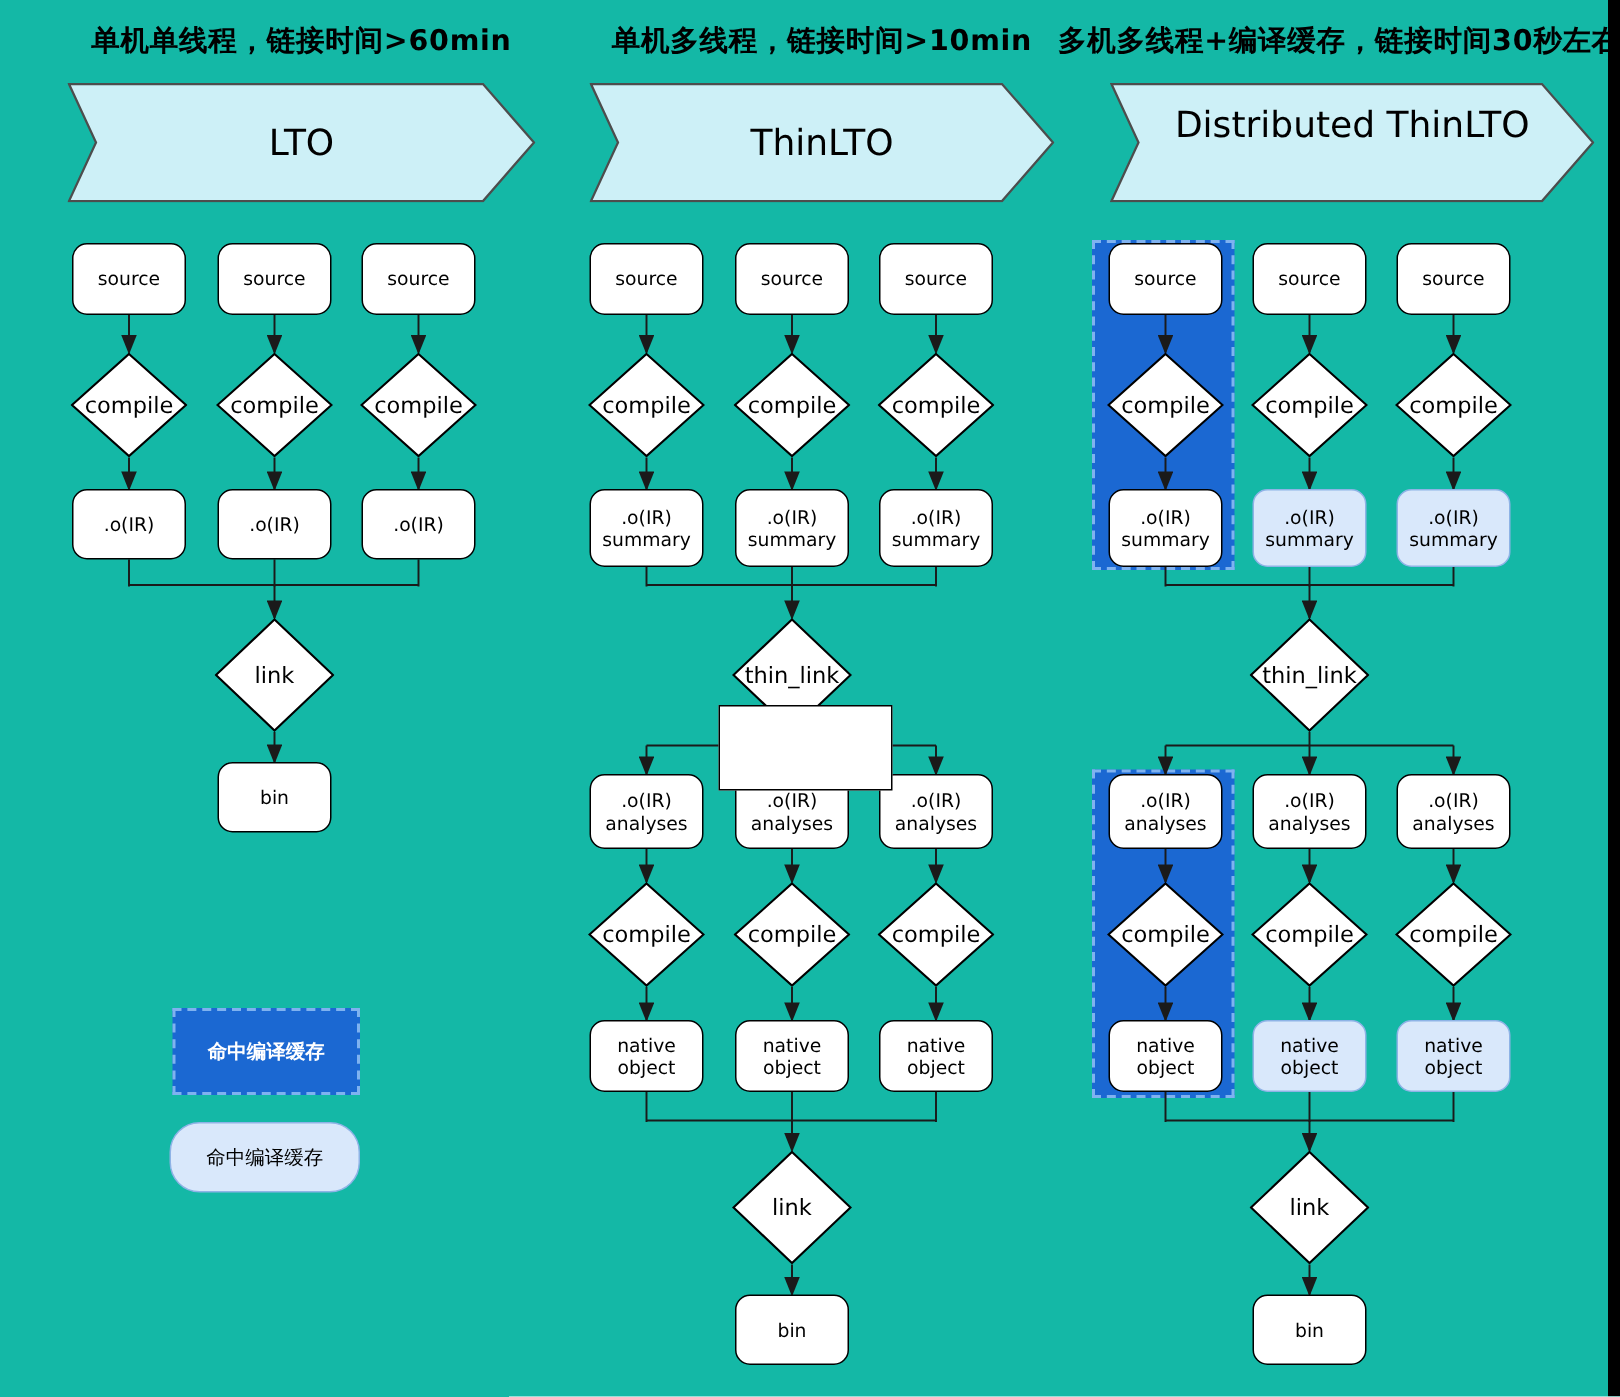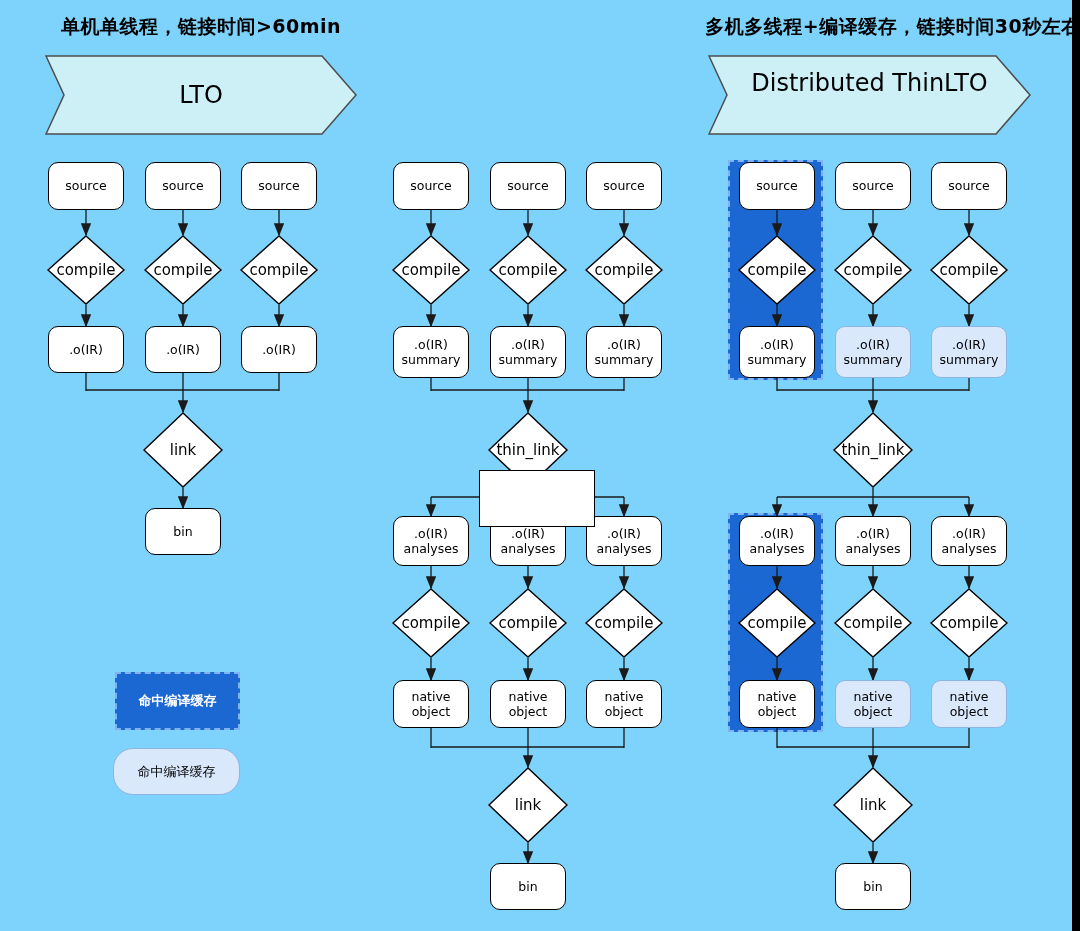--- a/index.html
+++ b/index.html
@@ -1,17 +1,17 @@
 <!DOCTYPE html>
 <html><head>
 <meta charset="utf-8">
 <style>
   html,body{margin:0;padding:0;background:#fff;}
   #canvas{
-    position:relative;width:1080px;height:931px;background:#7dd3fc;overflow:hidden;
+    position:relative;width:1080px;height:931px;background:#14b8a6;overflow:hidden;
     font-family:"DejaVu Sans","Liberation Sans",sans-serif;
   }
   .caption{
     position:absolute;top:14px;width:620px;text-align:center;
     font-size:19px;font-weight:600;color:#000;white-space:nowrap;
     letter-spacing:0.5px;z-index:3;
   }
   .banner-wrap{position:absolute;z-index:2;}
   .banner-wrap svg{position:absolute;left:0;top:0;}
   .banner-label{
@@ -62,22 +62,29 @@
 
 <div id="canvas">
   <div class="edge-strip"></div>
 <div class="caption" style="left: -109px;">单机单线程，链接时间&gt;60min</div>
     <div class="banner-wrap" style="left: 45px; top: 55px; width: 312px; height: 80px;">
       <svg width="312" height="80">
         <polygon points="1,1 277,1 311,40 277,79 1,79 19,40" fill="#cdf0f7" stroke="#4d4d4d" stroke-width="1.5"></polygon>
       </svg>
       <div class="banner-label">LTO</div>
     </div>
+    <div class="caption" style="left: 238px;">单机多线程，链接时间&gt;10min</div>
+    <div class="banner-wrap" style="left: 393px; top: 55px; width: 310px; height: 80px;">
+      <svg width="310" height="80">
+        <polygon points="1,1 275,1 309,40 275,79 1,79 19,40" fill="#cdf0f7" stroke="#4d4d4d" stroke-width="1.5"></polygon>
+      </svg>
+      <div class="banner-label">ThinLTO</div>
+    </div>
     <div class="caption" style="left: 583px;">多机多线程+编译缓存，链接时间30秒左右</div>
-    <div class="banner-wrap" style="left: 708px; top: 55px; width: 323px; height: 56px;">
+    <div class="banner-wrap" style="left: 740px; top: 55px; width: 323px; height: 56px;">
       <svg width="323" height="80">
         <polygon points="1,1 288,1 322,40 288,79 1,79 19,40" fill="#cdf0f7" stroke="#4d4d4d" stroke-width="1.5"></polygon>
       </svg>
       <div class="banner-label">Distributed ThinLTO</div>
     </div>
     <div class="node" style="left: 48px; top: 162px; width: 76px; height: 48px;">source</div>
     <div class="diamond" style="left: 47px; top: 235px; width: 78px; height: 70px;">
       <svg width="78" height="70">
         <polygon points="39,1 77,35 39,69 1,35" fill="#ffffff" stroke="#000000" stroke-width="1.4"></polygon>
       </svg>

